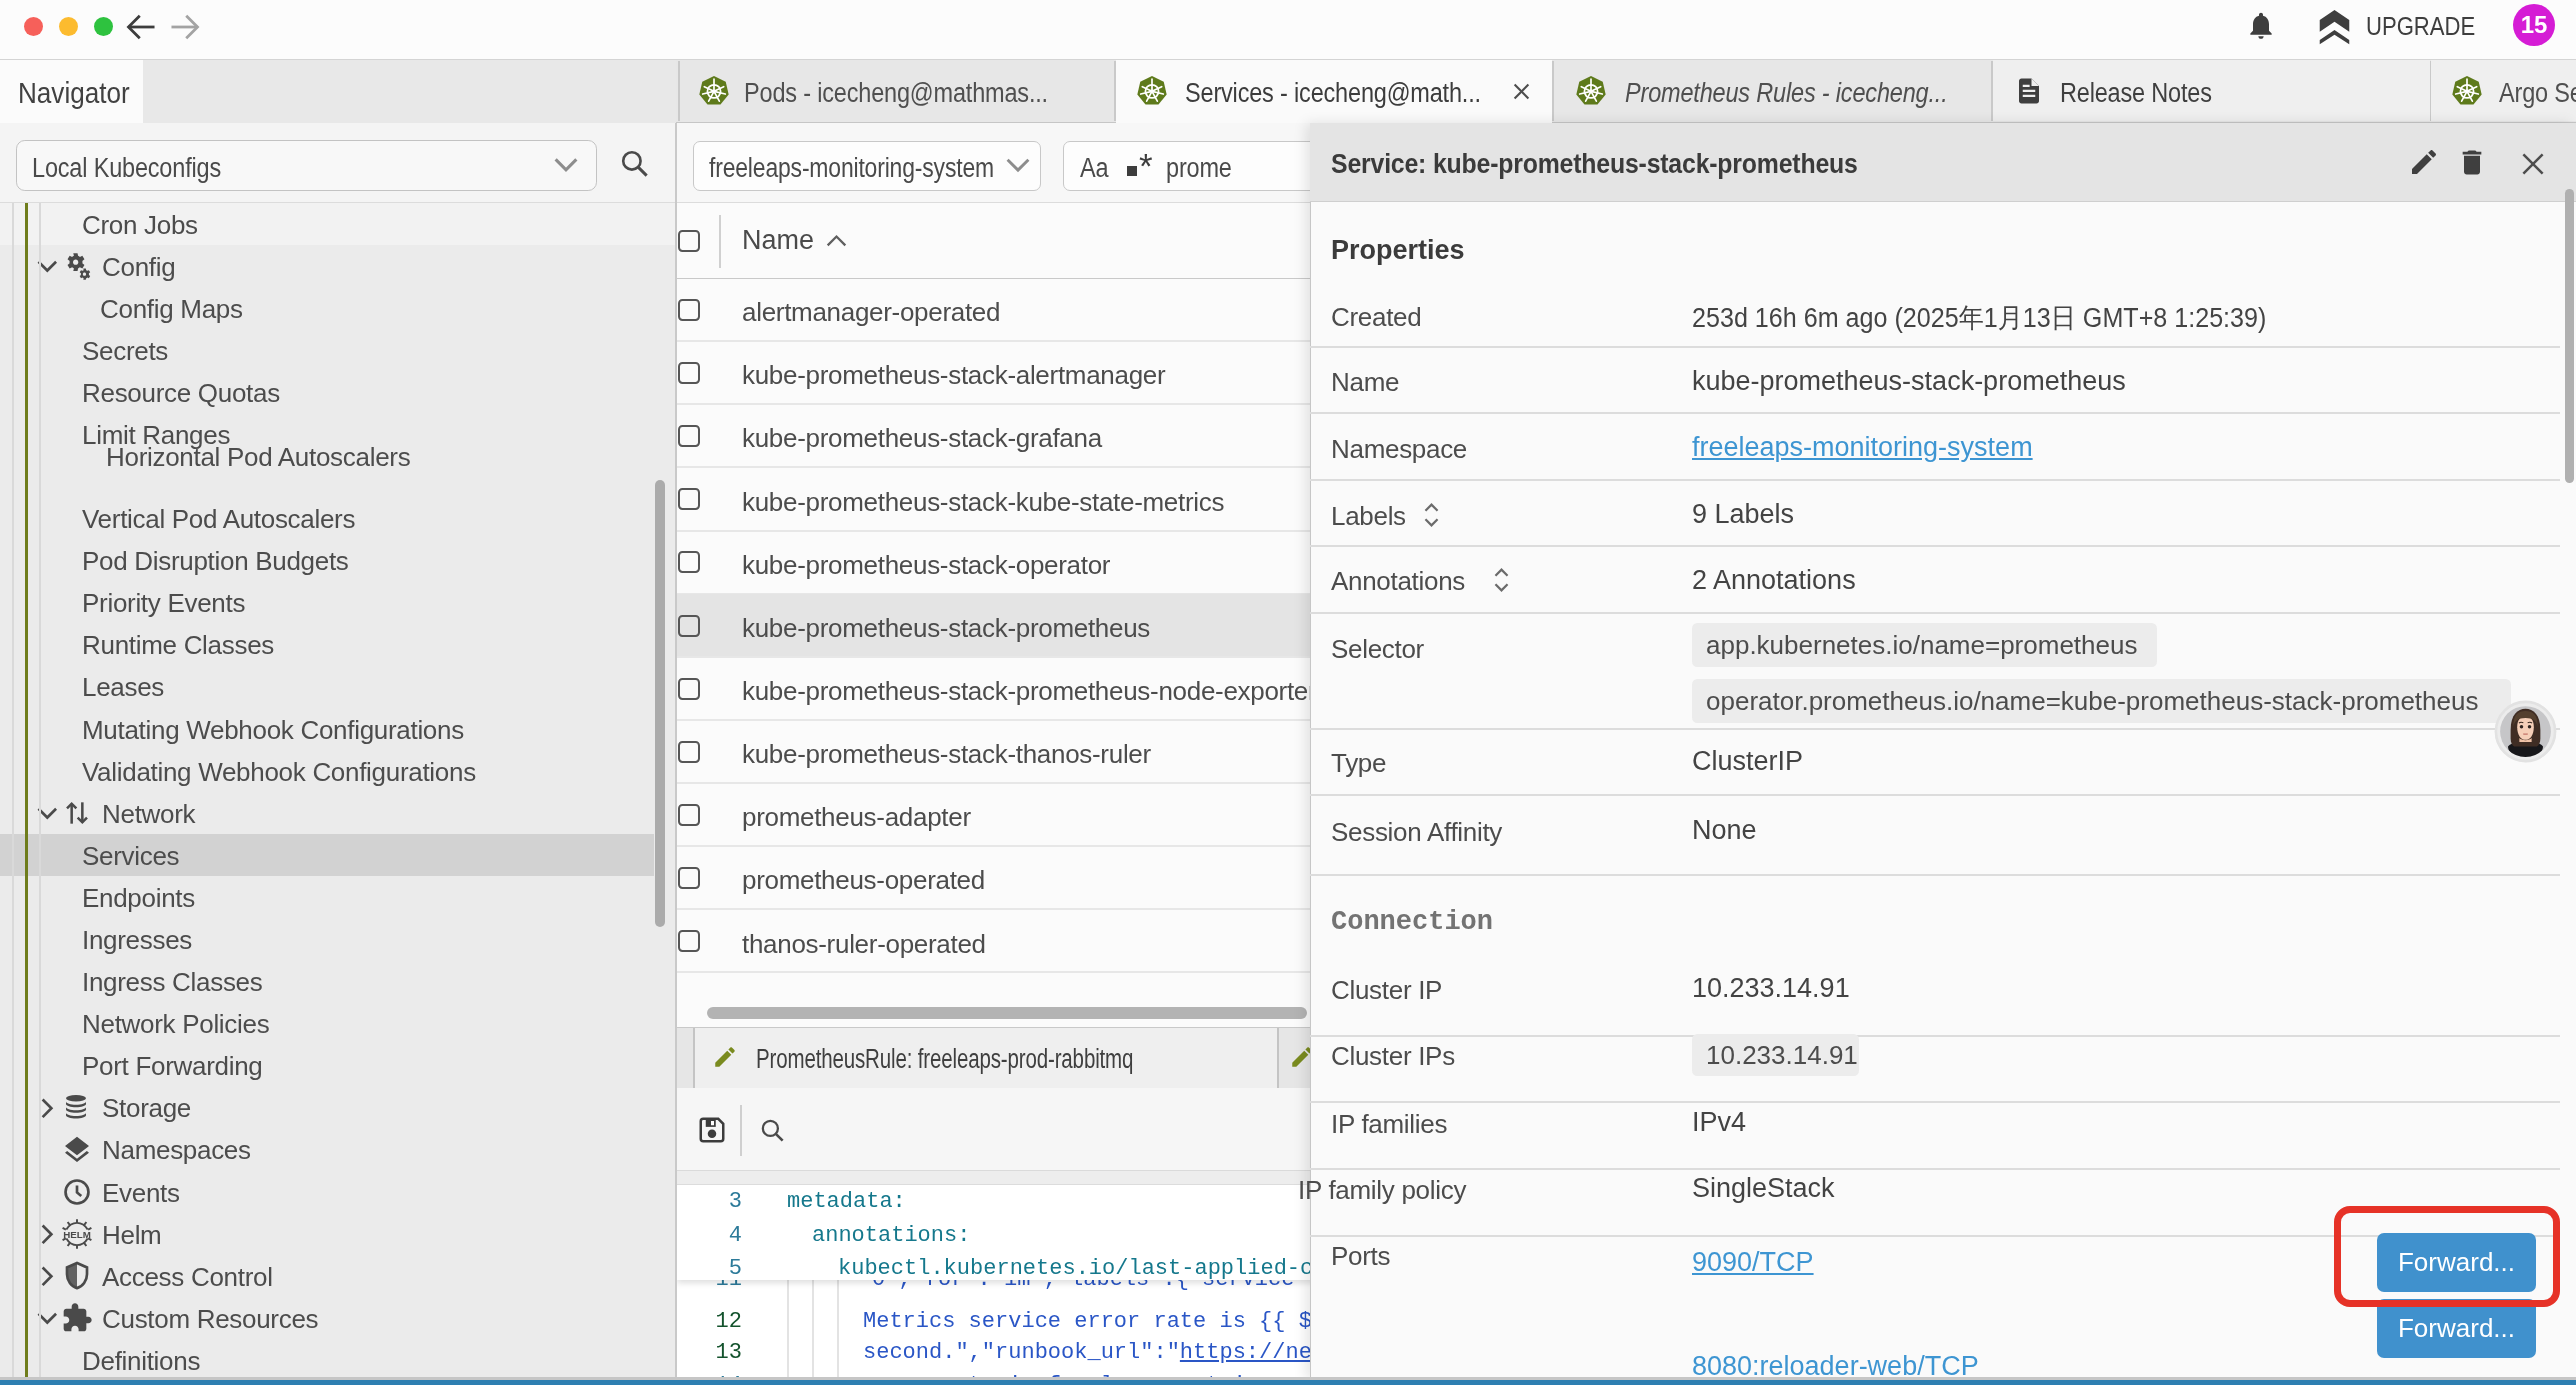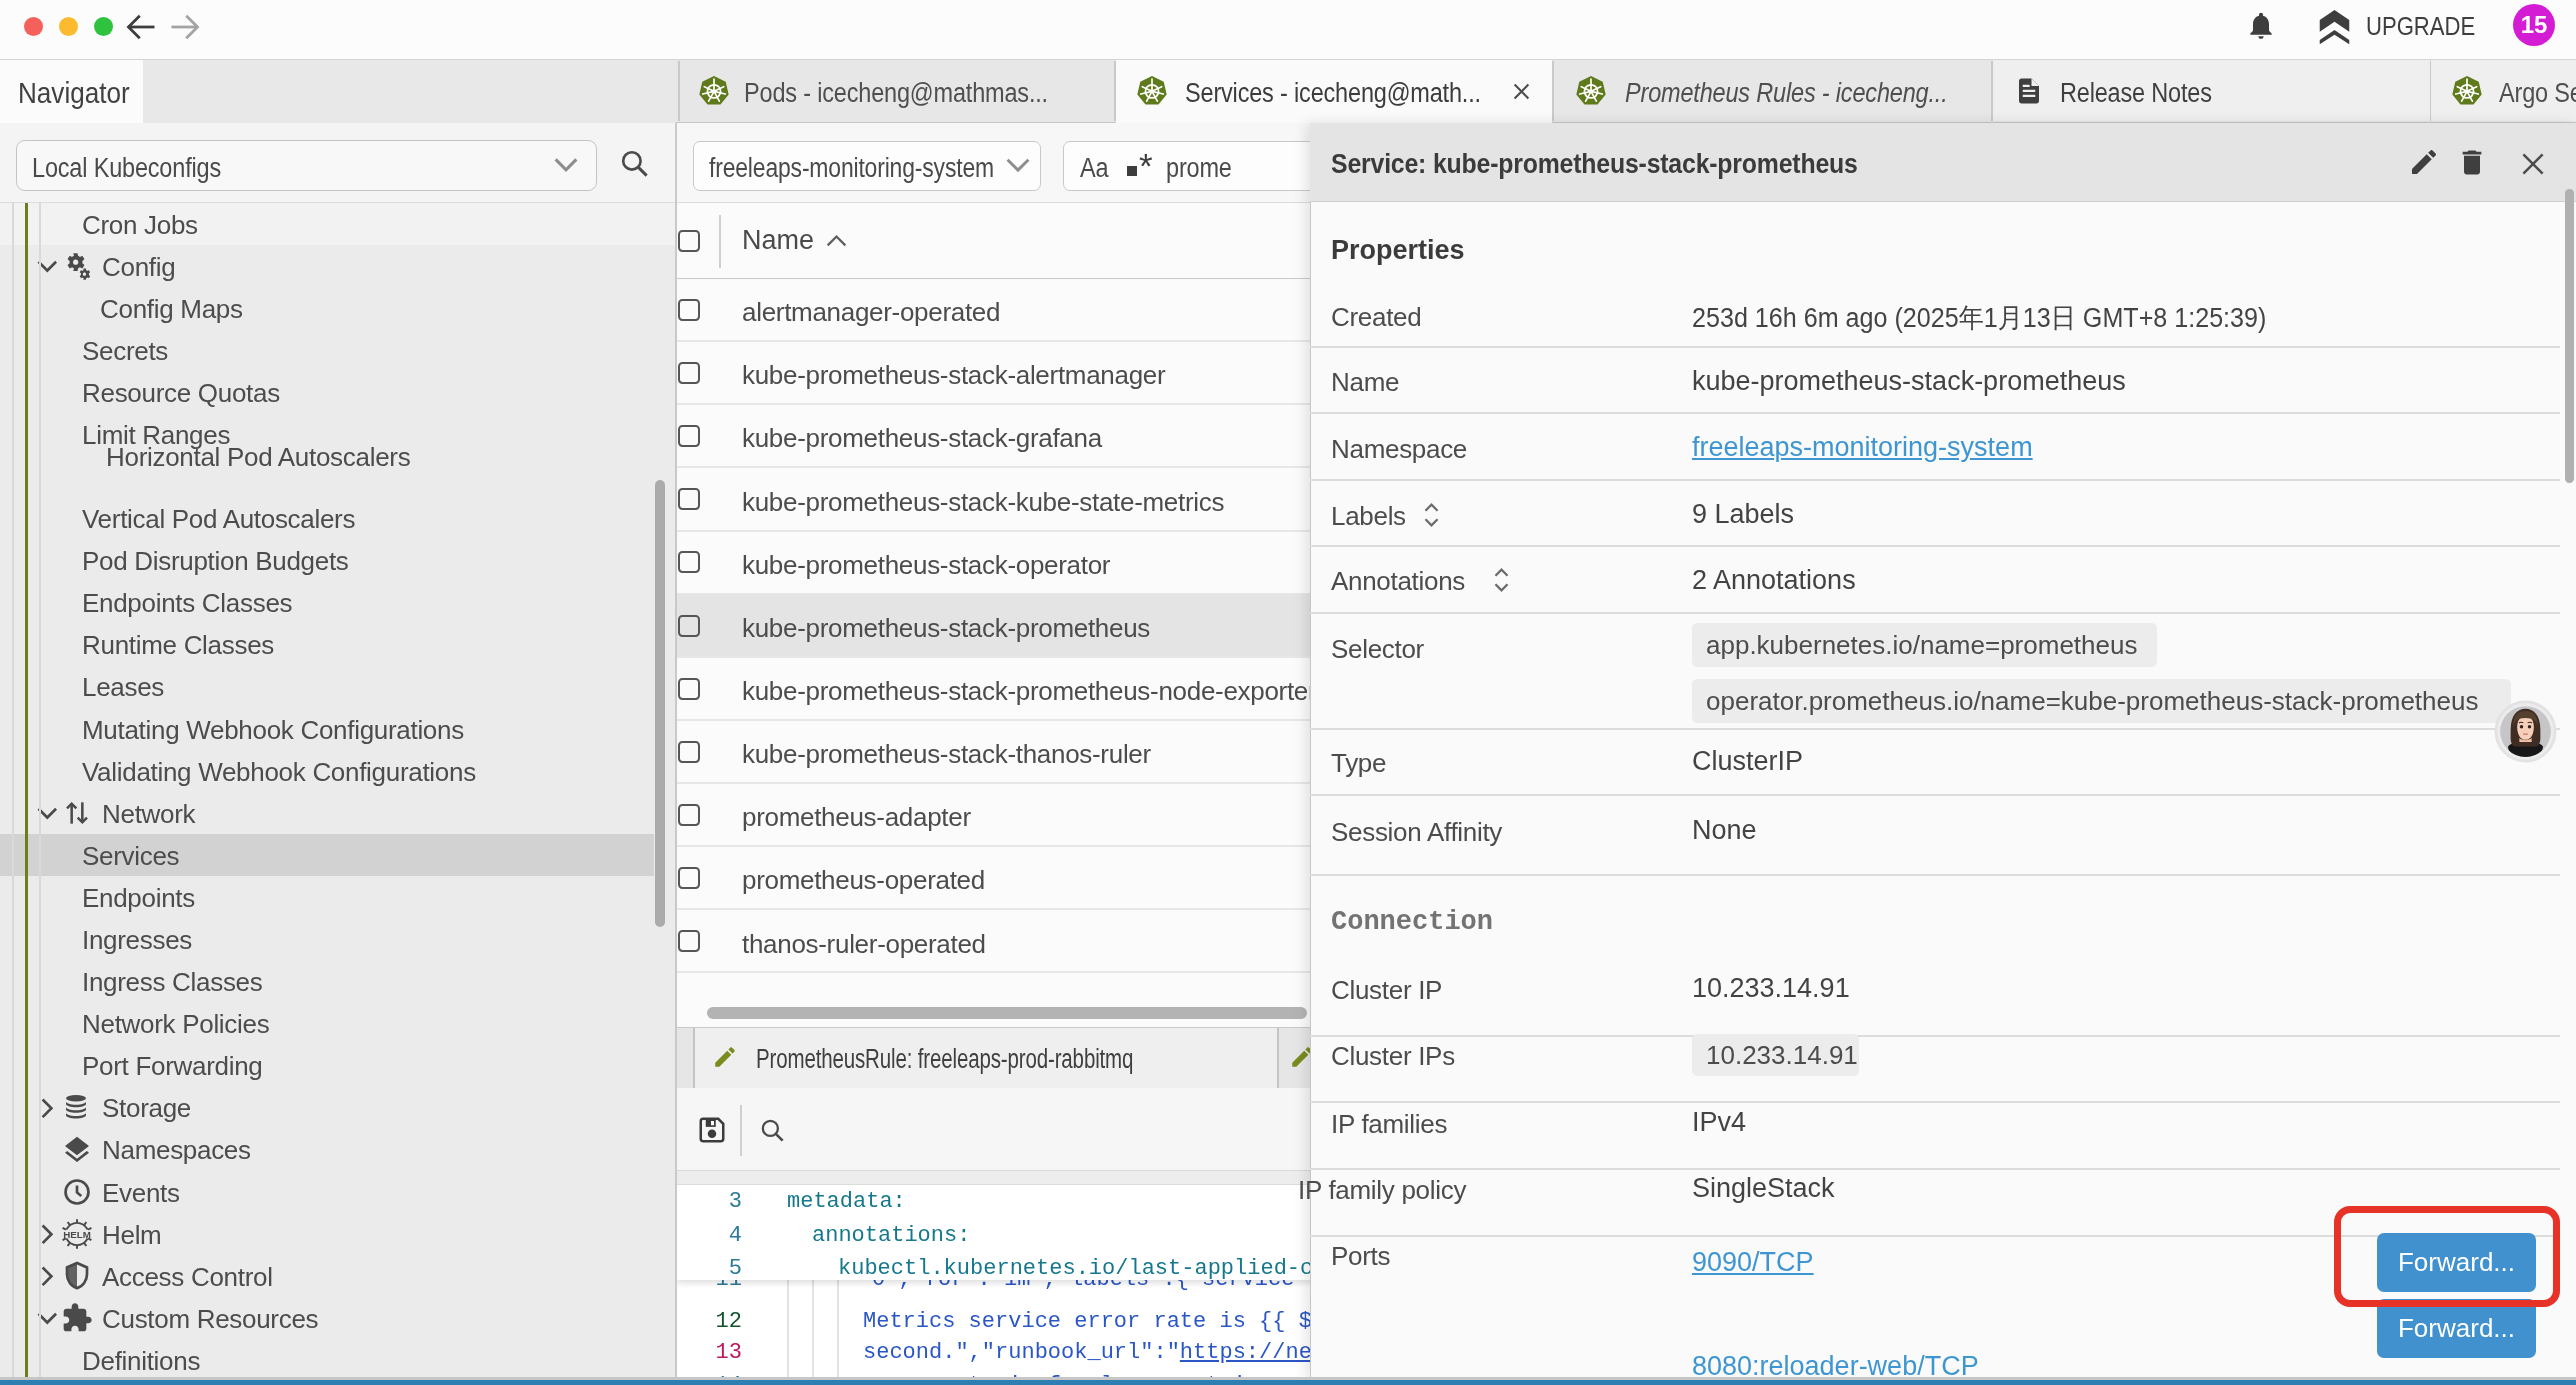--- a/index.html
+++ b/index.html
@@ -155,21 +155,21 @@
     </g>
   </svg>
 <div class="row-label" style="left:102px;top:252px;">Config</div>
 <div class="row-label" style="left:100px;top:294px;">Config Maps</div>
 <div class="row-label" style="left:82px;top:336px;">Secrets</div>
 <div class="row-label" style="left:82px;top:378px;">Resource Quotas</div>
 <div class="row-label" style="left:82px;top:420px;">Limit Ranges</div>
 <div class="row-label" style="left:82px;top:442px;margin-left:24px;">Horizontal Pod Autoscalers</div>
 <div class="row-label" style="left:82px;top:504px;">Vertical Pod Autoscalers</div>
 <div class="row-label" style="left:82px;top:546px;">Pod Disruption Budgets</div>
-<div class="row-label" style="left:82px;top:588px;">Endpoints Classes</div>
+<div class="row-label" style="left:82px;top:588px;">Priority Events</div>
 <div class="row-label" style="left:82px;top:630px;">Runtime Classes</div>
 <div class="row-label" style="left:82px;top:672px;">Leases</div>
 <div class="row-label" style="left:82px;top:715px;">Mutating Webhook Configurations</div>
 <div class="row-label" style="left:82px;top:757px;">Validating Webhook Configurations</div>
 <svg class="abs" style="left:35px;top:806px;" width="24.6" height="16" viewBox="0 0 28 18">
 <polyline points="4,3 14,13 24,3" fill="none" stroke="#4a4a4a" stroke-width="3"></polyline>
   </svg>
 <svg class="abs" style="position:absolute;left:61px;top:797px;" width="32" height="32" viewBox="0 0 24 24">
     <g stroke="#4a4a4a" stroke-width="1.9" fill="none">
 <line x1="8" y1="20" x2="8" y2="5"></line>
@@ -314,21 +314,21 @@
 <div class="abs" style="left:740px;top:1105px;width:1.8px;height:51px;background:#cfcfcf;"></div>
 <svg class="abs" style="left:759px;top:1117px;" width="28" height="28" viewBox="0 0 32 32">
 <circle cx="13" cy="13" r="8.6" fill="none" stroke="#4a4a4a" stroke-width="2.6"></circle>
 <line x1="19.5" y1="19.5" x2="27" y2="27" stroke="#4a4a4a" stroke-width="3"></line>
   </svg>
 <div class="abs" style="left:677px;top:1171px;width:1899px;height:14px;background:#ededed;border-bottom:1.8px solid #dcdcdc;"></div>
 <div class="abs" style="left:677px;top:1185px;width:1899px;height:195px;background:#fff;overflow:hidden;" id="editor"></div>
 <div class="abs" style="left:677px;top:1185px;width:1899px;height:195px;overflow:hidden;">
     <div class="abs" style="left:0px;top:82px;font-family:'Liberation Mono',monospace;font-size:22px;line-height:26px;color:#2c7a99;width:65px;text-align:right;">11</div>
     <div class="abs" style="left:0px;top:124px;font-family:'Liberation Mono',monospace;font-size:22px;line-height:26px;color:#14532d;width:65px;text-align:right;">12</div>
-    <div class="abs" style="left:0px;top:155px;font-family:'Liberation Mono',monospace;font-size:22px;line-height:26px;color:#be185d;width:65px;text-align:right;">13</div>
+    <div class="abs" style="left:0px;top:155px;font-family:'Liberation Mono',monospace;font-size:22px;line-height:26px;color:#14532d;width:65px;text-align:right;">13</div>
     <div class="abs" style="left:0px;top:188px;font-family:'Liberation Mono',monospace;font-size:22px;line-height:26px;color:#2c7a99;width:65px;text-align:right;">14</div>
     <div class="abs" style="left:110px;top:95px;width:1.8px;height:100px;background:#e3e3e3;"></div>
     <div class="abs" style="left:135px;top:95px;width:1.8px;height:100px;background:#e3e3e3;"></div>
     <div class="abs" style="left:160px;top:95px;width:1.8px;height:100px;background:#e3e3e3;"></div>
     <div class="abs" style="left:195px;top:82px;font-family:'Liberation Mono',monospace;font-size:22px;line-height:26px;color:#2a56c6;white-space:pre;">0", for : 1m", labels :{ service : f</div>
     <div class="abs" style="left:186px;top:124px;font-family:'Liberation Mono',monospace;font-size:22px;line-height:26px;color:#2a56c6;white-space:pre;">Metrics service error rate is {{ $va</div>
     <div class="abs" style="left:186px;top:155px;font-family:'Liberation Mono',monospace;font-size:22px;line-height:26px;color:#2a56c6;white-space:pre;">second.","runbook_url":"<span style="text-decoration:underline;">https://net</span></div>
     <div class="abs" style="left:186px;top:188px;font-family:'Liberation Mono',monospace;font-size:22px;line-height:26px;color:#2a56c6;white-space:pre;">error rate in freeleaps metrics ser</div>
     <div class="abs" style="left:0;top:0;width:1899px;height:95px;background:#fff;box-shadow:0 4.4px 6.1px rgba(0,0,0,0.13);"></div>
     <div class="abs" style="left:0px;top:4.4px;font-family:'Liberation Mono',monospace;font-size:22px;line-height:26px;color:#2c7a99;width:65px;text-align:right;">3</div>

